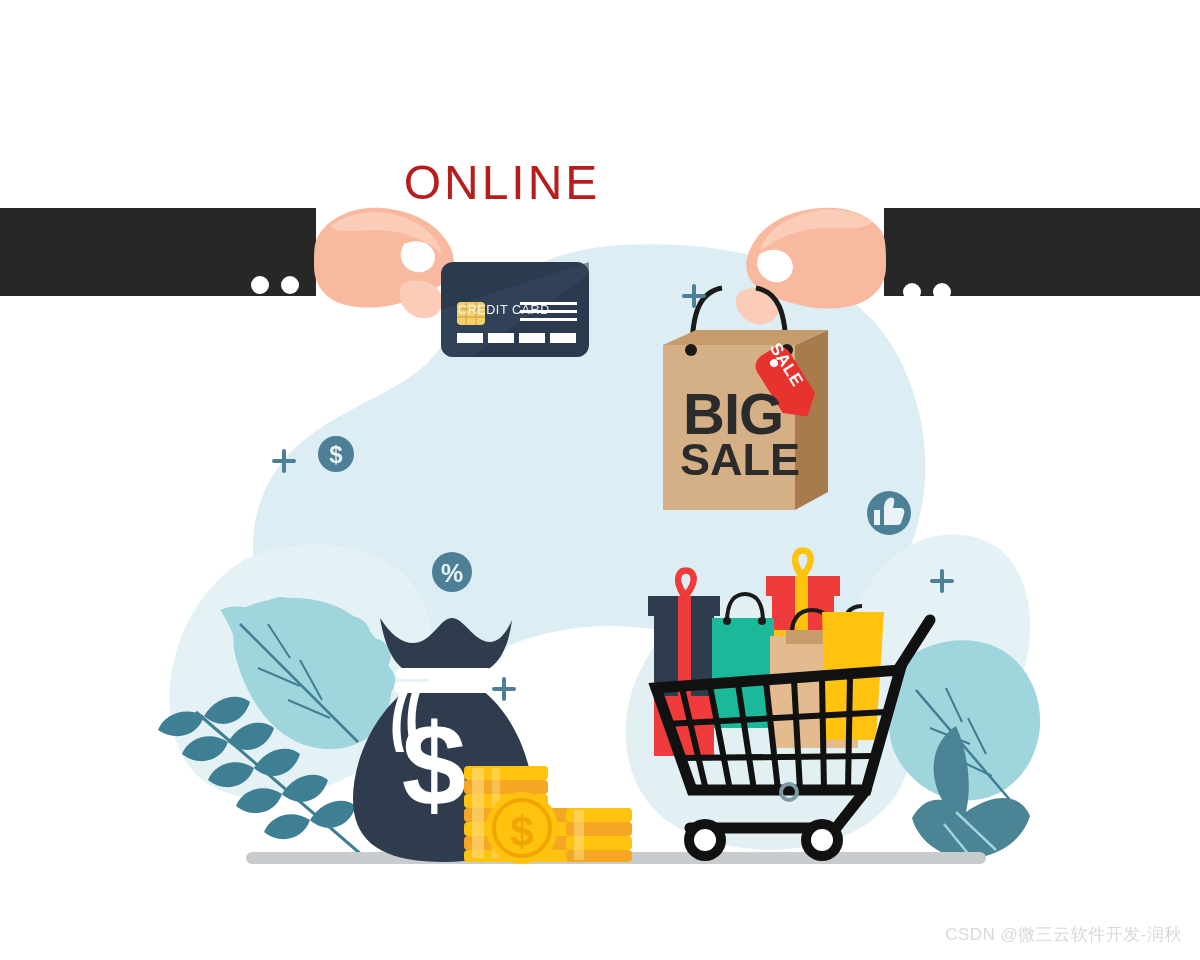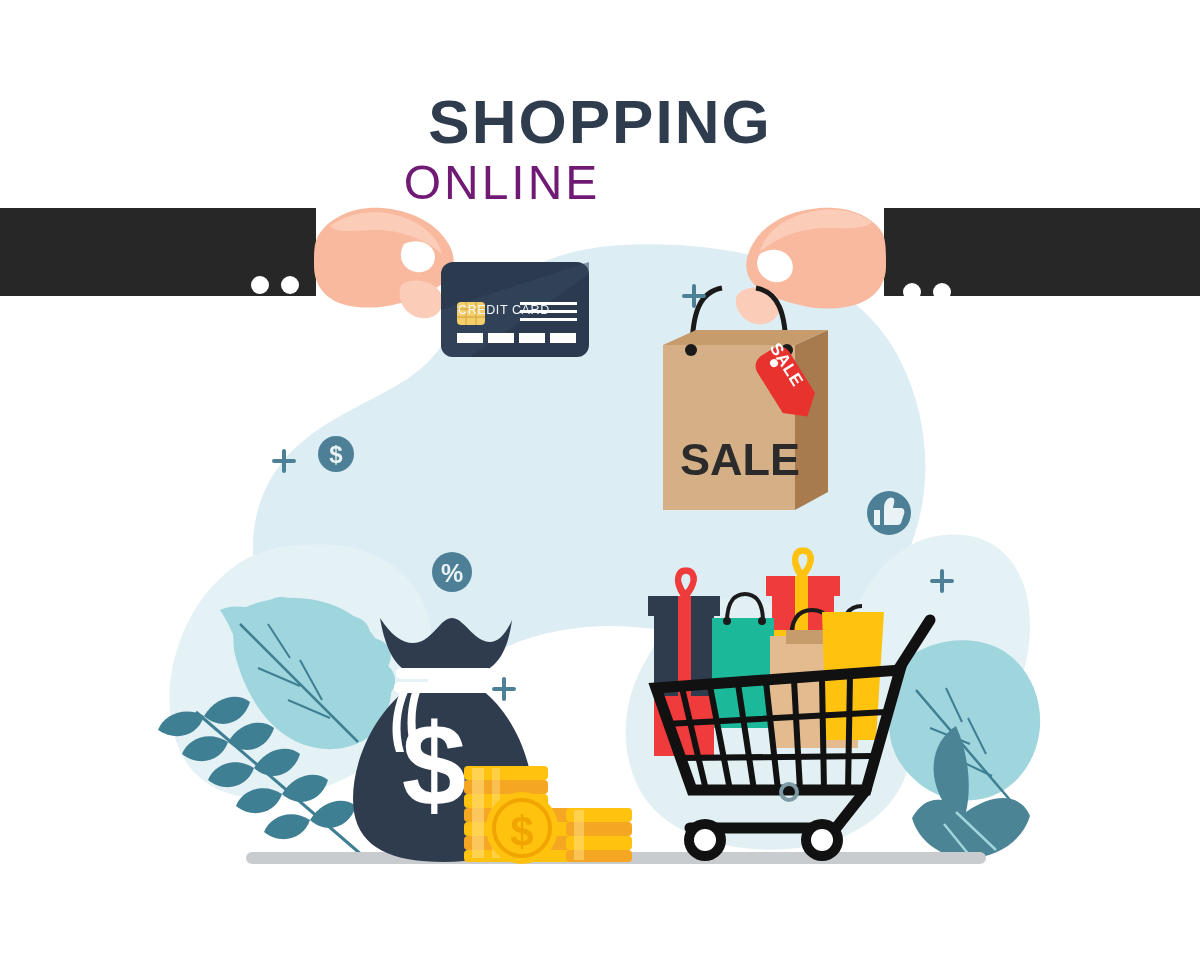--- a/index.html
+++ b/index.html
@@ -2,21 +2,21 @@
 <html><head>
 <meta charset="utf-8">
 <style>
   html,body{margin:0;padding:0;background:#fff;}
   body{width:1200px;height:960px;overflow:hidden;font-family:"Liberation Sans",sans-serif;}
   #stage{position:relative;width:1200px;height:960px;background:#ffffff;overflow:hidden;}
   #art{position:absolute;left:0;top:0;width:1200px;height:960px;}
   .txt-title{position:absolute;left:0;top:86px;width:1200px;text-align:center;
     font-family:"Liberation Sans",sans-serif;font-weight:700;font-size:62px;letter-spacing:2px;color:#2e3c4e;}
   .txt-sub{position:absolute;left:0;top:155px;width:1004px;text-align:center;
-    font-family:"Liberation Sans",sans-serif;font-weight:300;font-size:48px;letter-spacing:3px;color:#701a75;}
+    font-family:"Liberation Sans",sans-serif;font-weight:300;font-size:48px;letter-spacing:3px;color:#b91c1c;}
   .watermark{position:absolute;right:18px;bottom:14px;font-size:17px;color:#d9d9d9;
     font-family:"Liberation Sans",sans-serif;letter-spacing:.5px;white-space:nowrap;}
   .cc-label{position:absolute;left:458px;top:275px;font-size:12.5px;letter-spacing:.6px;color:#f4f7fa;font-weight:400;margin-top:28px;}
   .bag-big{position:absolute;left:683px;top:385px;font-size:58px;font-weight:700;color:#2b2b2b;letter-spacing:-1px;line-height:1;}
   .bag-sale{position:absolute;left:680px;top:437px;font-size:45px;font-weight:700;color:#2b2b2b;letter-spacing:0px;line-height:1;}
   .tag-sale{position:absolute;left:756px;top:355px;width:60px;text-align:center;font-size:17px;font-weight:700;
     color:#ffffff;letter-spacing:.5px;transform:rotate(58deg);transform-origin:50% 50%;}
 </style>
 </head>
 <body>
@@ -255,21 +255,22 @@
 
     <g stroke="#4d8096" stroke-width="4" stroke-linecap="round">
       <path d="M274,461 h20 M284,451 v20"></path>
       <path d="M494,689 h20 M504,679 v20"></path>
       <path d="M684,296 h20 M694,286 v20"></path>
       <path d="M932,581 h20 M942,571 v20"></path>
     </g>
 
   </svg>
 
-  <div class="txt-title">SHOPPING</div>
   <div class="txt-sub">ONLINE</div>
 
   <div class="cc-label">CREDIT CARD</div>
 
+  <div class="bag-big">BIG</div>
   <div class="bag-sale">SALE</div>
   <div class="tag-sale">SALE</div>
 
+  <div class="watermark">CSDN @微三云软件开发-润秋</div>
 </div>
 
 </body></html>

